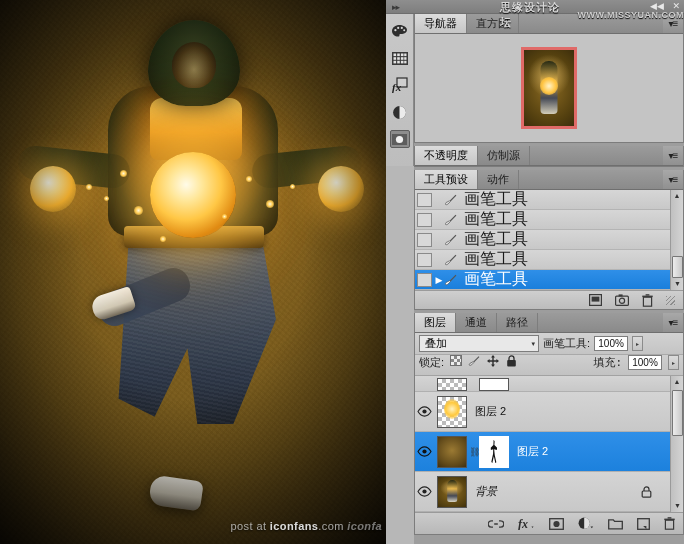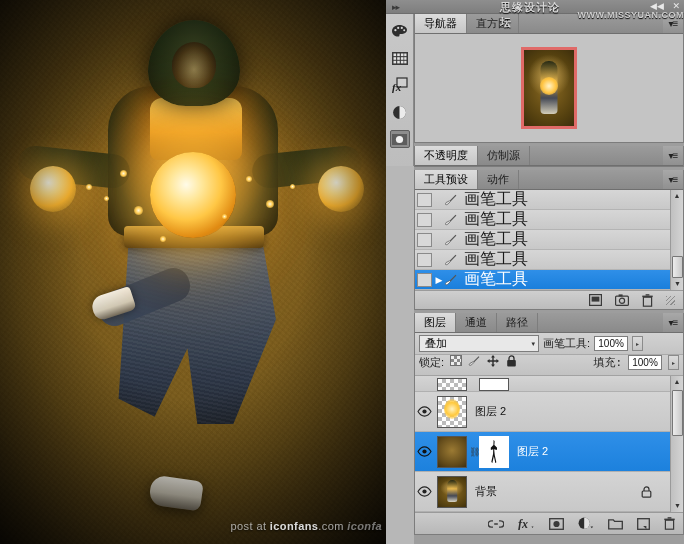--- a/index.html
+++ b/index.html
@@ -671,21 +671,21 @@
             <div class="lrow">
               <span class="eye">
                 <svg width="15" height="11" viewBox="0 0 15 11">
                     <path d="M7.5.9C3.8.9 1 5.5 1 5.5s2.8 4.6 6.5 4.6S14 5.5 14 5.5 11.2.9 7.5.9z" fill="none" stroke="#222" stroke-width="1.1"></path>
                     <circle cx="7.5" cy="5.5" r="2.1" fill="#222"></circle>
                   </svg>
               </span>
               <span class="thumb bg">
                 <span class="bf"></span>
               </span>
-              <span class="lname" style="">背景</span>
+              <span class="lname" style="font-style:italic;">背景</span>
               <span class="lock-right">
                 <svg width="11" height="12" viewBox="0 0 11 12">
                     <path d="M3 5V3.4a2.5 2.5 0 0 1 5 0V5" fill="none" stroke="#333" stroke-width="1.2"></path>
                     <rect x="1.2" y="5" width="8.6" height="6.2" rx="1" fill="none" stroke="#333" stroke-width="1.2"></rect>
                   </svg>
               </span>
             </div>
           </div>
 
           <div class="vscroll">

